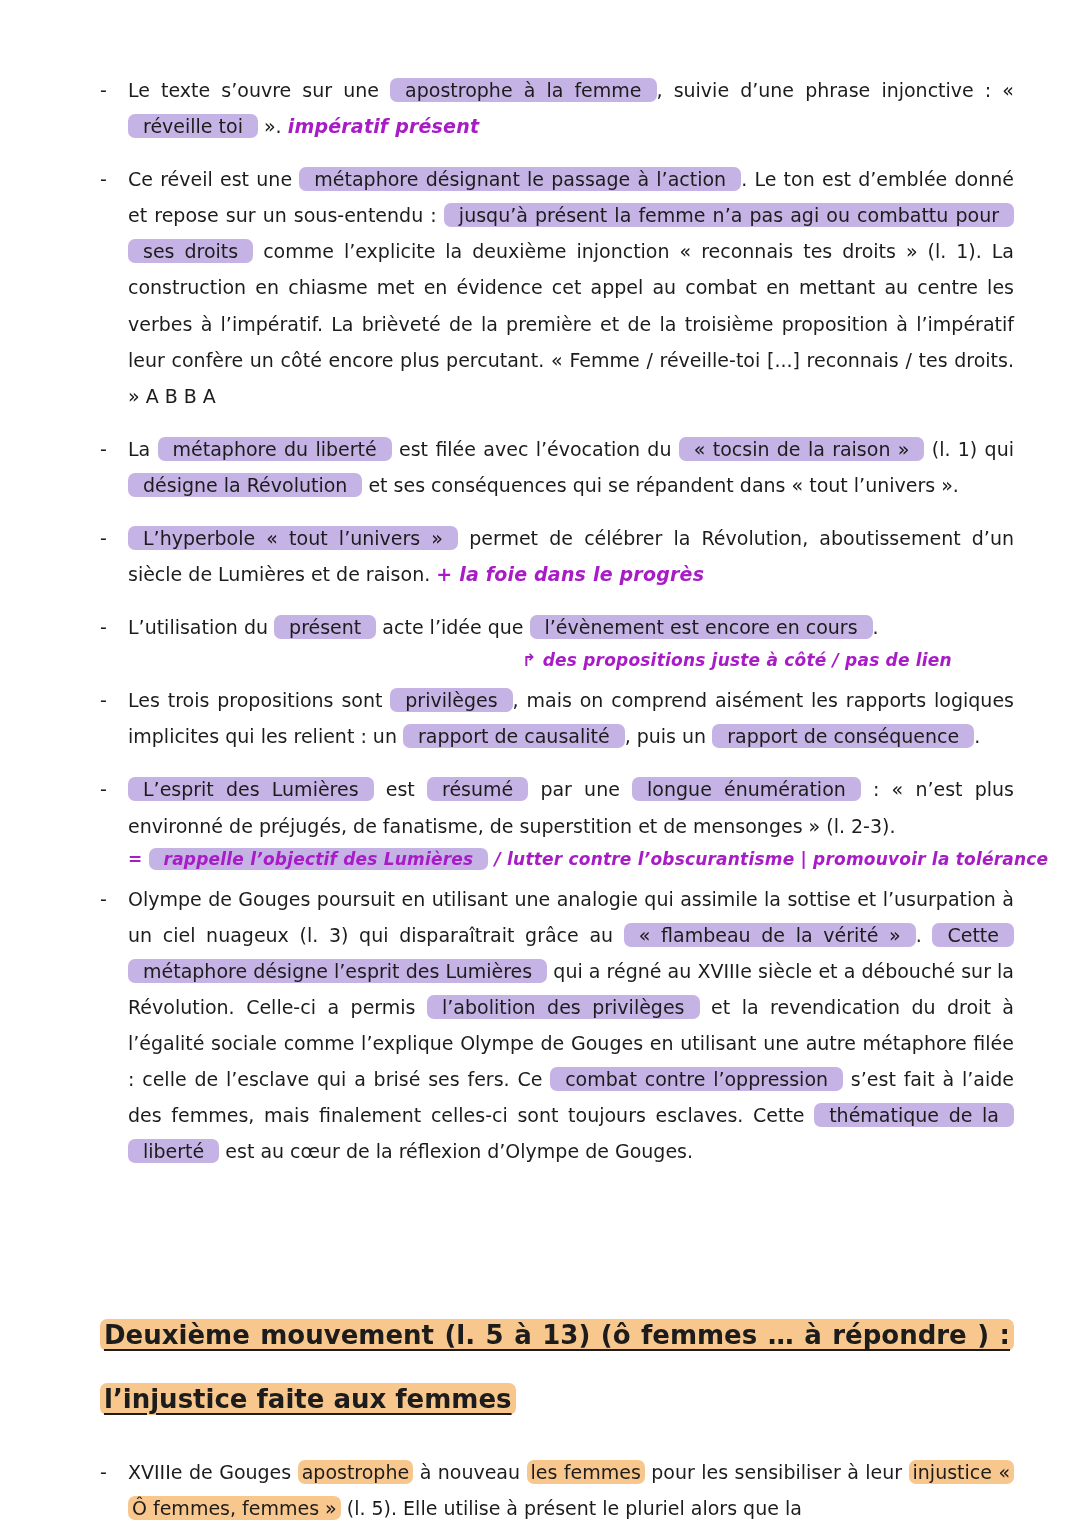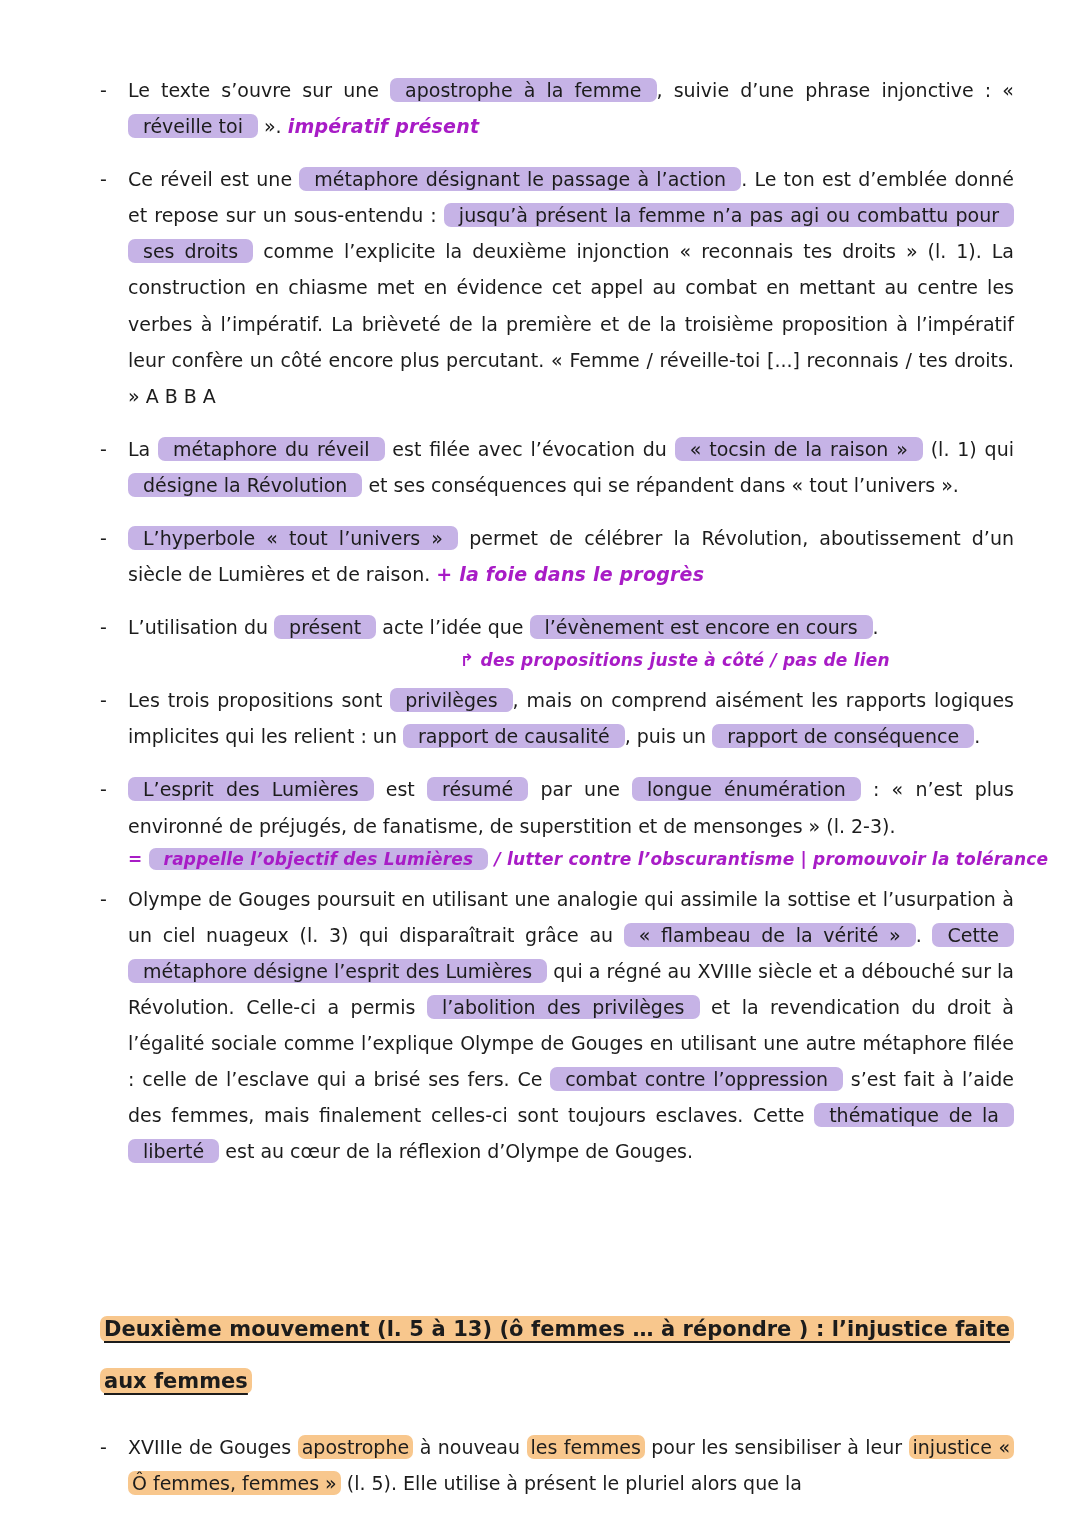--- a/index.html
+++ b/index.html
@@ -51,21 +51,21 @@
     margin-top: 44px;
   }
   .annotation-line {
     white-space: nowrap;
     font-size: 17px;
     line-height: 1.35;
     margin: -13px 0 10px 0;
   }
   .heading {
     font-weight: bold;
-    font-size: 21px;
+    font-size: 26px;
     line-height: 2.45;
     text-align: justify;
     margin: 0 0 22px 0;
   }
   .heading .hl-orange {
     text-decoration: underline;
     text-decoration-thickness: 2px;
     text-underline-offset: 5px;
     text-decoration-color: var(--text-color, #1c1c1c);
   }
@@ -78,31 +78,31 @@
       <div class="bullet">
         <span class="dash">-</span>
         <span class="btext"><span>Le texte s’ouvre sur une </span><span class="hl-purple">apostrophe à la femme</span><span>, suivie d’une phrase injonctive : « </span><span class="hl-purple">réveille toi</span><span> ». </span><span class="pen">impératif présent</span></span>
       </div>
       <div class="bullet">
         <span class="dash">-</span>
         <span class="btext"><span>Ce réveil est une </span><span class="hl-purple">métaphore désignant le passage à l’action</span><span>. Le ton est d’emblée donné et repose sur un sous-entendu : </span><span class="hl-purple">jusqu’à présent la femme n’a pas agi ou combattu pour ses droits</span><span> comme l’explicite la deuxième injonction « reconnais tes droits » (l. 1). La construction en chiasme met en évidence cet appel au combat en mettant au centre les verbes à l’impératif. La brièveté de la première et de la troisième proposition à l’impératif leur confère un côté encore plus percutant. « Femme / réveille-toi [...] reconnais / tes droits. » A B B A</span></span>
       </div>
       <div class="bullet">
         <span class="dash">-</span>
-        <span class="btext"><span>La </span><span class="hl-purple">métaphore du réveil</span><span> est filée avec l’évocation du </span><span class="hl-purple">« tocsin de la raison »</span><span> (l. 1) qui </span><span class="hl-purple">désigne la Révolution</span><span> et ses conséquences qui se répandent dans « tout l’univers ».</span></span>
+        <span class="btext"><span>La </span><span class="hl-purple">métaphore du liberté</span><span> est filée avec l’évocation du </span><span class="hl-purple">« tocsin de la raison »</span><span> (l. 1) qui </span><span class="hl-purple">désigne la Révolution</span><span> et ses conséquences qui se répandent dans « tout l’univers ».</span></span>
       </div>
       <div class="bullet">
         <span class="dash">-</span>
         <span class="btext"><span class="hl-purple">L’hyperbole « tout l’univers »</span><span> permet de célébrer la Révolution, aboutissement d’un siècle de Lumières et de raison. </span><span class="pen">+ la foie dans le progrès</span></span>
       </div>
       <div class="bullet">
         <span class="dash">-</span>
         <span class="btext"><span>L’utilisation du </span><span class="hl-purple">présent</span><span> acte l’idée que </span><span class="hl-purple">l’évènement est encore en cours</span><span>.</span></span>
       </div>
-      <div class="annotation-line" style="padding-left: 360px;"><span class="pen">↱ des propositions juste à côté / pas de lien</span></div>
+      <div class="annotation-line" style="padding-left: 360px; text-align: center;"><span class="pen">↱ des propositions juste à côté / pas de lien</span></div>
       <div class="bullet">
         <span class="dash">-</span>
         <span class="btext"><span>Les trois propositions sont </span><span class="hl-purple">privilèges</span><span>, mais on comprend aisément les rapports logiques implicites qui les relient : un </span><span class="hl-purple">rapport de causalité</span><span>, puis un </span><span class="hl-purple">rapport de conséquence</span><span>.</span></span>
       </div>
       <div class="bullet">
         <span class="dash">-</span>
         <span class="btext"><span class="hl-purple">L’esprit des Lumières</span><span> est </span><span class="hl-purple">résumé</span><span> par une </span><span class="hl-purple">longue énumération</span><span> : « n’est plus environné de préjugés, de fanatisme, de superstition et de mensonges » (l. 2-3).</span></span>
       </div>
       <div class="annotation-line" style="padding-left: 28px;"><span class="pen">= </span><span class="hl-purple pen">rappelle l’objectif des Lumières</span><span class="pen"> / lutter contre l’obscurantisme | promouvoir la tolérance</span></div>
       <div class="bullet">

